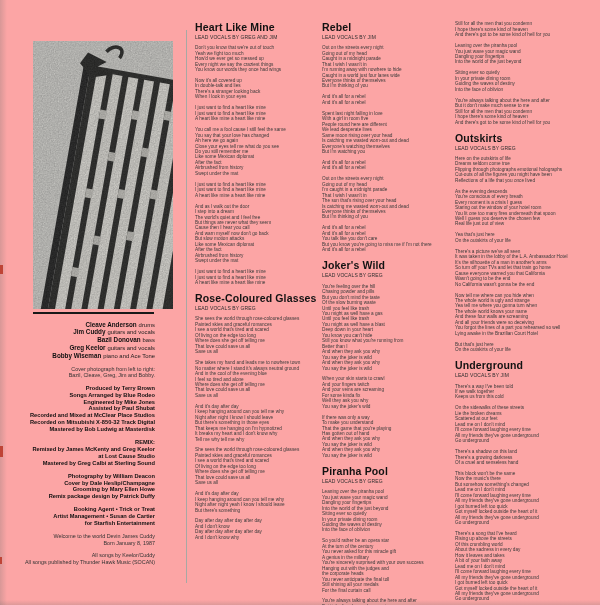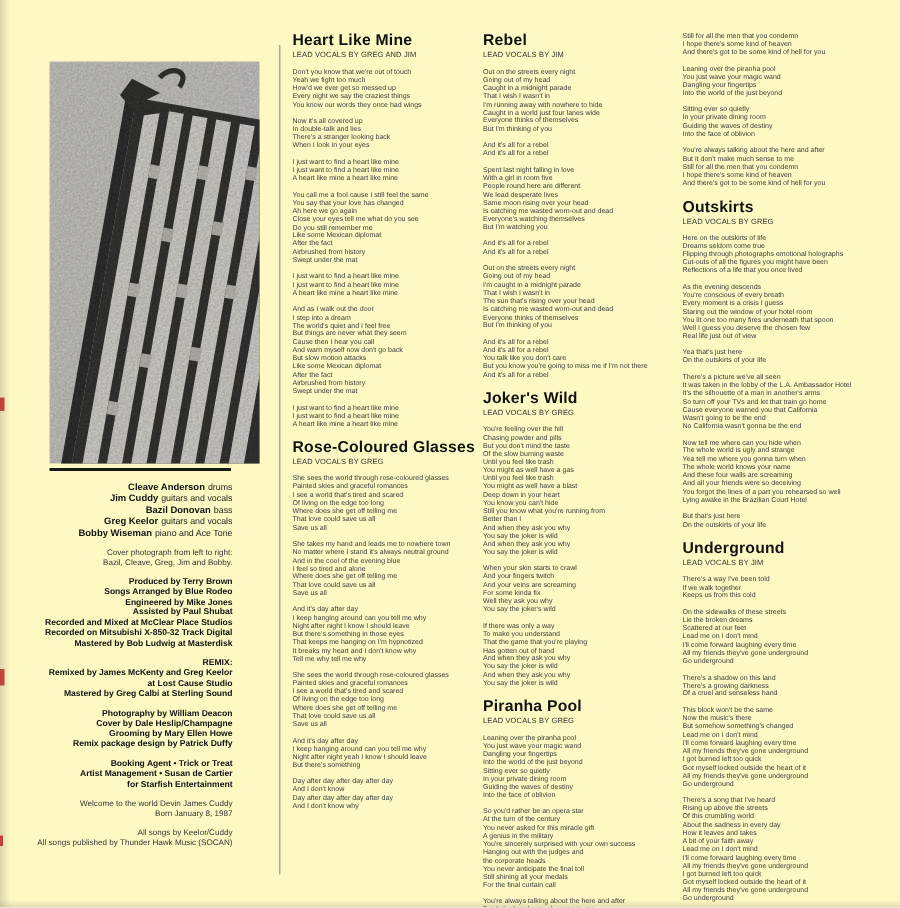--- a/index.html
+++ b/index.html
@@ -1,17 +1,17 @@
 <!DOCTYPE html>
 <html><head>
 <meta charset="utf-8">
 <title>Lyric Sheet</title>
 <style>
   html,body{margin:0;padding:0;background:#e9e9e7;}
-  .page{position:relative;width:600px;height:605px;background:#fef9c3;overflow:hidden;
+  .page{position:relative;width:600px;height:605px;background:#fca5a5;overflow:hidden;
         font-family:"Liberation Sans",sans-serif;}
   
   .photo{position:absolute;left:33px;top:41px;width:140px;height:268px;}
   .h-rule{position:absolute;left:33px;top:312px;width:121px;height:2px;background:#181818;}
   .v-rule{position:absolute;left:186px;top:30px;width:1px;height:553px;background:#a8a8a4;}
   .edge-left{position:absolute;left:0;top:0;width:7px;height:605px;
              background:linear-gradient(90deg,rgba(110,110,108,.25),rgba(110,110,108,0));}
   .edge-bottom{position:absolute;left:0;bottom:0;width:600px;height:5px;
              background:linear-gradient(0deg,rgba(110,110,108,.22),rgba(110,110,108,0));}
   .red-mark{position:absolute;background:#bf4436;}

